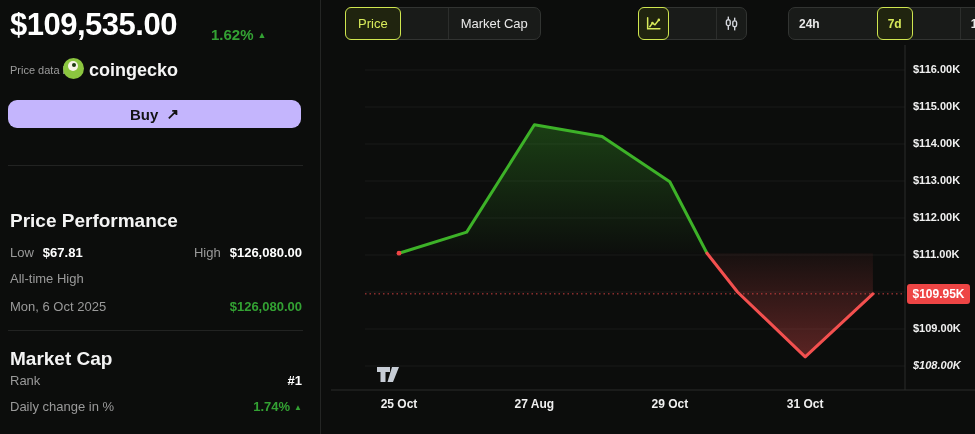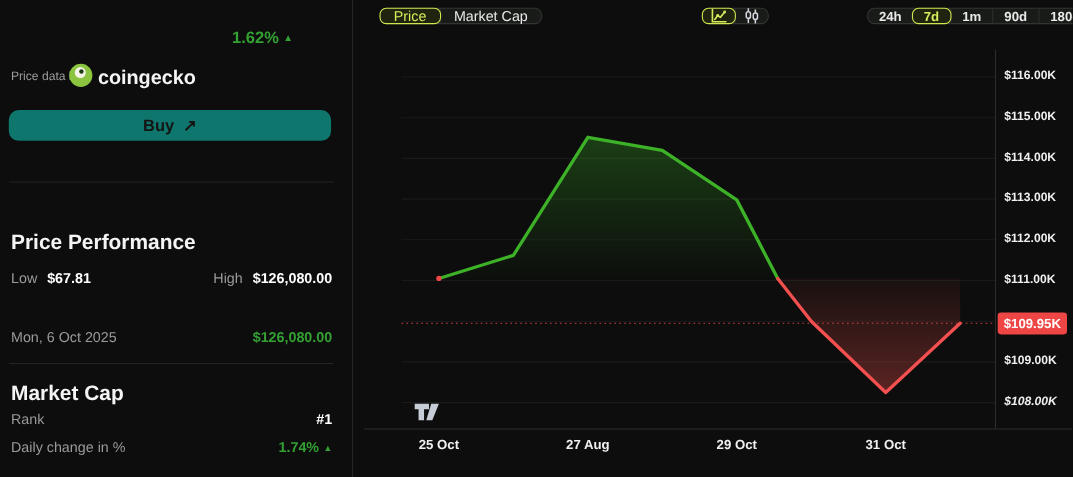--- a/index.html
+++ b/index.html
@@ -17,41 +17,41 @@
   .big-price { left:10px; top:7px; font-size:31px; font-weight:800; letter-spacing:-0.5px; color:#ffffff; }
   .pct { left:211px; top:26px; font-size:15px; font-weight:700; color:#33a133; }
   .pct .tri { font-size:9px; margin-left:4px; vertical-align:2px; }
   .attr-label { left:10px; top:64px; font-size:11px; color:#9c9c9c; }
   .gecko-logo { left:63px; top:58px; width:21px; height:21px; border-radius:50%; background:#8bc53f; }
   .gecko-logo .face { position:absolute; left:5px; top:3px; width:10px; height:10px; border-radius:50%; background:#f6f3e7; }
   .gecko-logo .eye { position:absolute; left:9px; top:5px; width:4px; height:4px; border-radius:50%; background:#1c3b10; }
   .gecko-word { left:89px; top:60px; font-size:18px; font-weight:700; color:#f5f5f5; }
   .buy-btn {
     left:8px; top:100px; width:293px; height:28px;
-    background:#0f766e; border:none; border-radius:9px;
+    background:#c4b5fd; border:none; border-radius:9px;
     font-family:"Liberation Sans", sans-serif;
     font-size:15px; font-weight:700; color:#141414;
     display:flex; align-items:center; justify-content:center; gap:8px;
     cursor:pointer;
   }
   .divider { left:8px; width:295px; height:1px; background:#222322; }
   .sec-title { left:10px; font-size:19px; font-weight:700; color:#f4f4f4; }
   .row { left:10px; width:292px; display:flex; justify-content:space-between; align-items:baseline; font-size:13px; }
   .lbl { color:#9a9a9a; }
   .val { color:#ffffff; font-weight:700; }
   .val-green { color:#33a133; font-weight:700; }
   .val-green .tri { font-size:8px; margin-left:4px; vertical-align:1px; }
   .pair { display:flex; gap:9px; align-items:baseline; }
 
   
   #chart-panel { position:absolute; left:321px; top:0; width:654px; height:434px; }
   .seg {
-    position:absolute; top:7px; height:15px;
+    position:absolute; top:7px; height:33px;
     background:#191b19; border:1px solid #323432; border-radius:7px;
-    display:flex; align-items:stretch;
+    display:flex; align-items:stretch;gap:48px;
   }
   .seg-item {
     display:flex; align-items:center; padding:0 12px;
     font-size:13px; color:#e9e9e9; cursor:pointer; white-space:nowrap;
   }
   .seg-item + .seg-item { border-left:1px solid #2c2e2c; }
   .seg-item.sel {
     border:1px solid #cfe64f; border-radius:6px; margin:-1px;
     color:#d8eb5b; background:#20240f; position:relative; z-index:2;
   }
@@ -67,20 +67,21 @@
     font-size:12px; font-weight:700;
     display:flex; align-items:center; justify-content:center;
   }
   #tv-logo { position:absolute; left:55px; top:366px; cursor:pointer; }
   #yaxis-zone { position:absolute; left:584px; top:45px; width:70px; height:345px; cursor:ns-resize; }
 </style>
 </head>
 <body>
 
 <div id="left-panel">
+  <div class="abs big-price">$109,535.00</div>
   <div class="abs pct">
     <span>1.62%</span><span class="tri">▲</span>
   </div>
 
   <div class="abs attr-label">Price data by</div>
   <div class="abs gecko-logo">
     <div class="face"></div>
     <div class="eye"></div>
   </div>
   <div class="abs gecko-word">coingecko</div>
@@ -98,20 +99,23 @@
     <span class="pair">
       <span class="lbl">Low</span>
       <span class="val">$67.81</span>
     </span>
     <span class="pair">
       <span class="lbl">High</span>
       <span class="val">$126,080.00</span>
     </span>
   </div>
 
+  <div class="abs row" style="top:271px">
+    <span class="lbl">All-time High</span>
+  </div>
 
   <div class="abs row" style="top:299px">
     <span class="lbl">Mon, 6 Oct 2025</span>
     <span class="val-green">$126,080.00</span>
   </div>
 
   <div class="abs divider" style="top:330px"></div>
 
   <div class="abs sec-title" style="top:348px">Market Cap</div>
 

